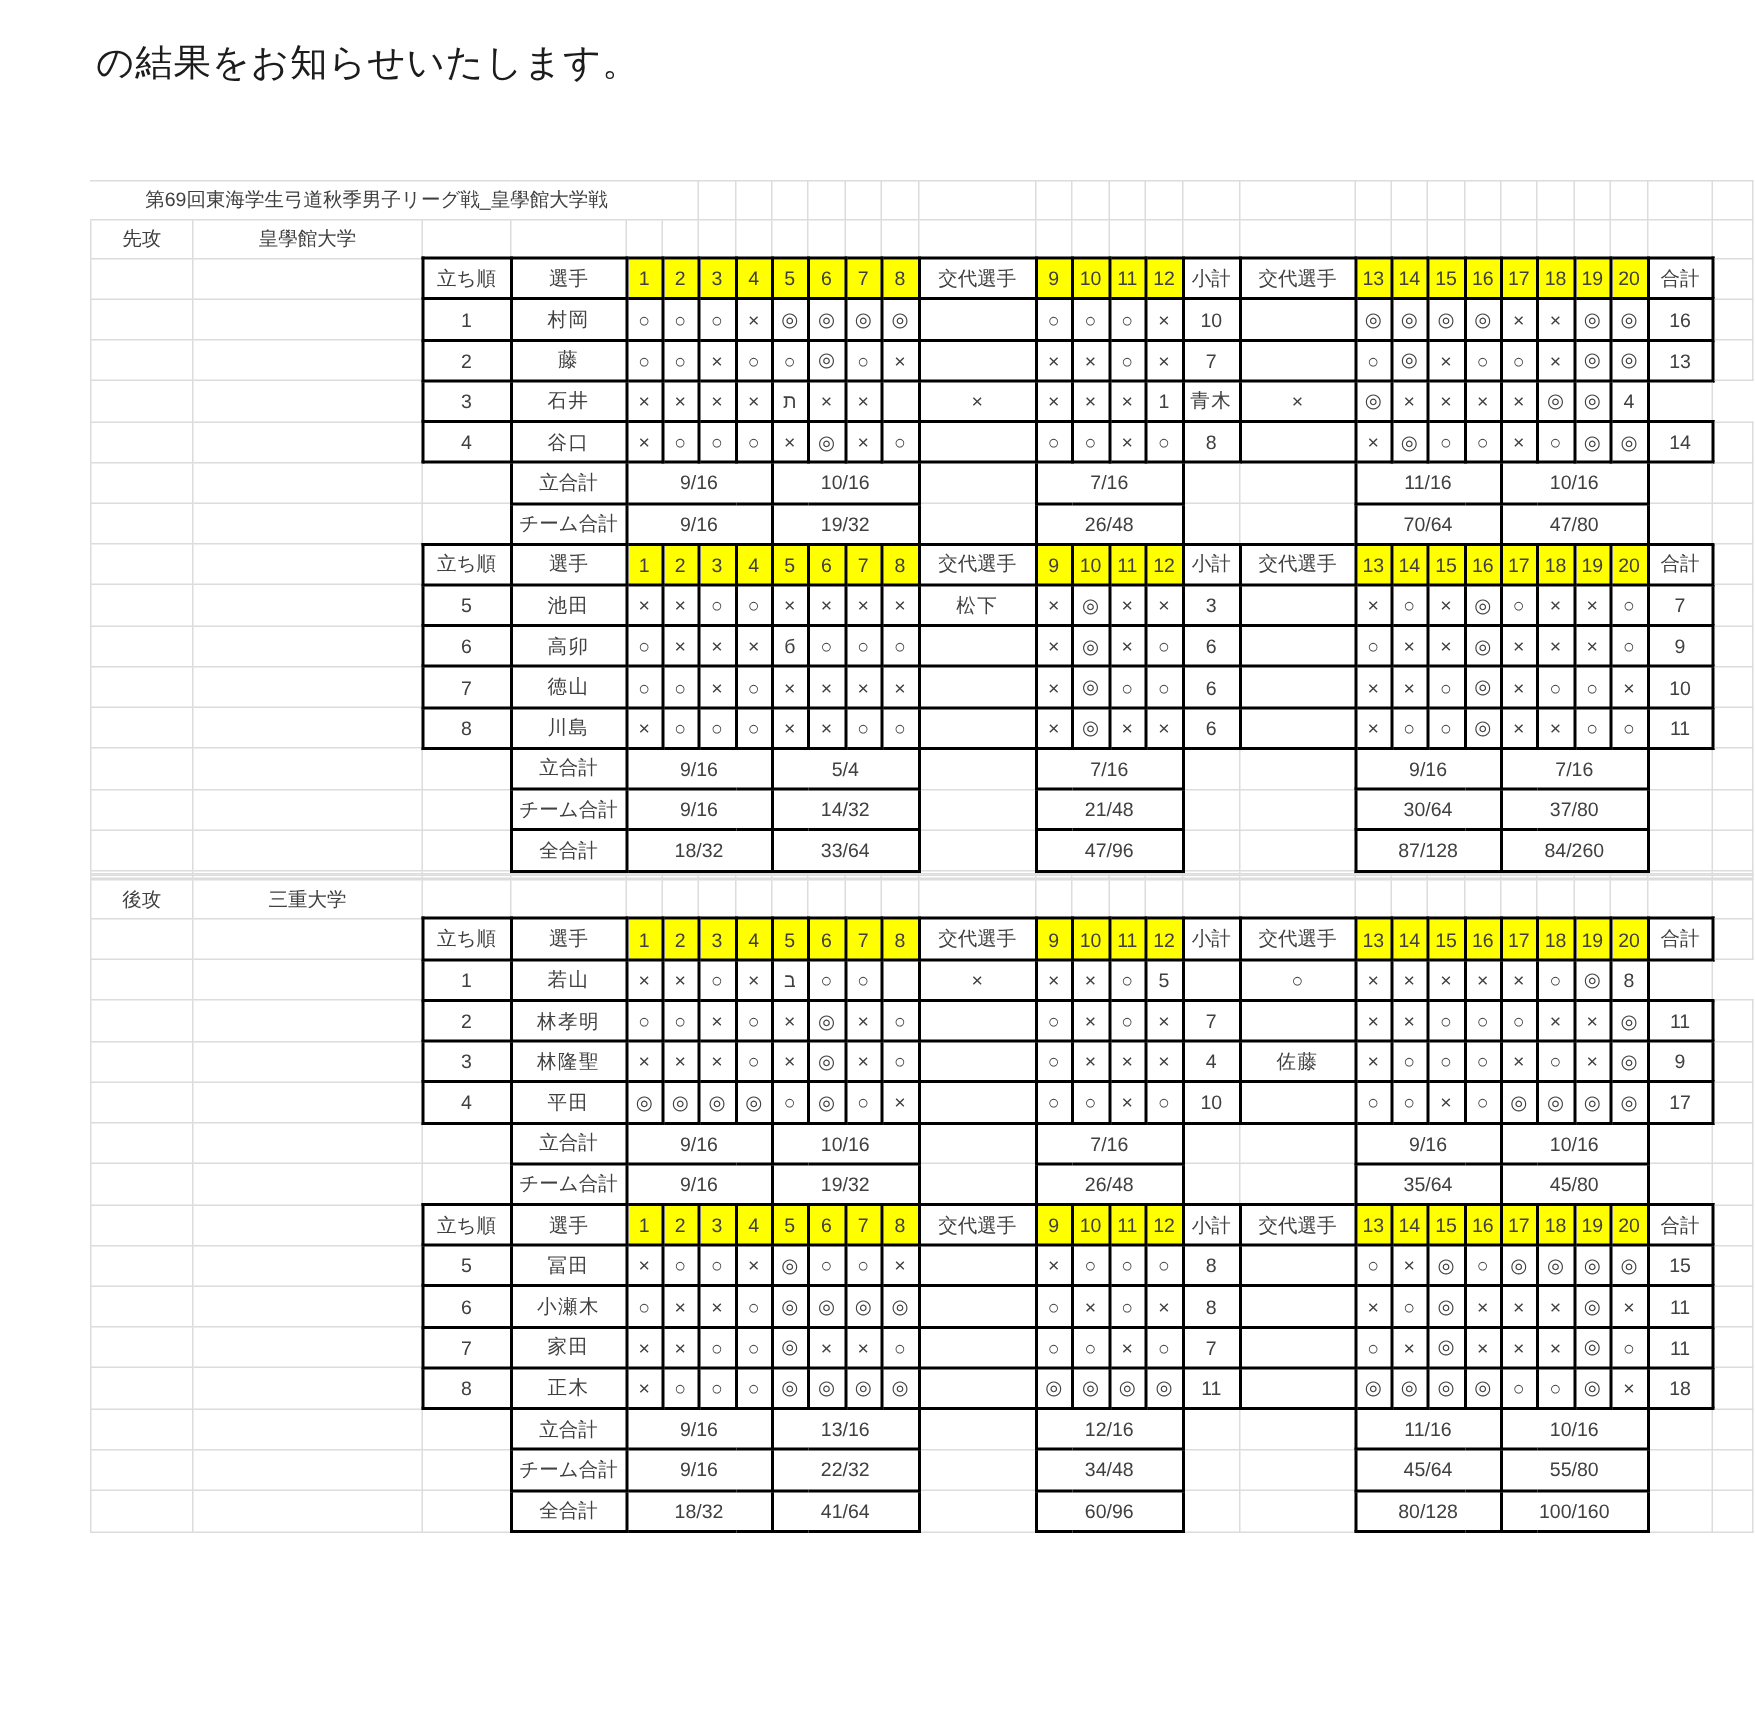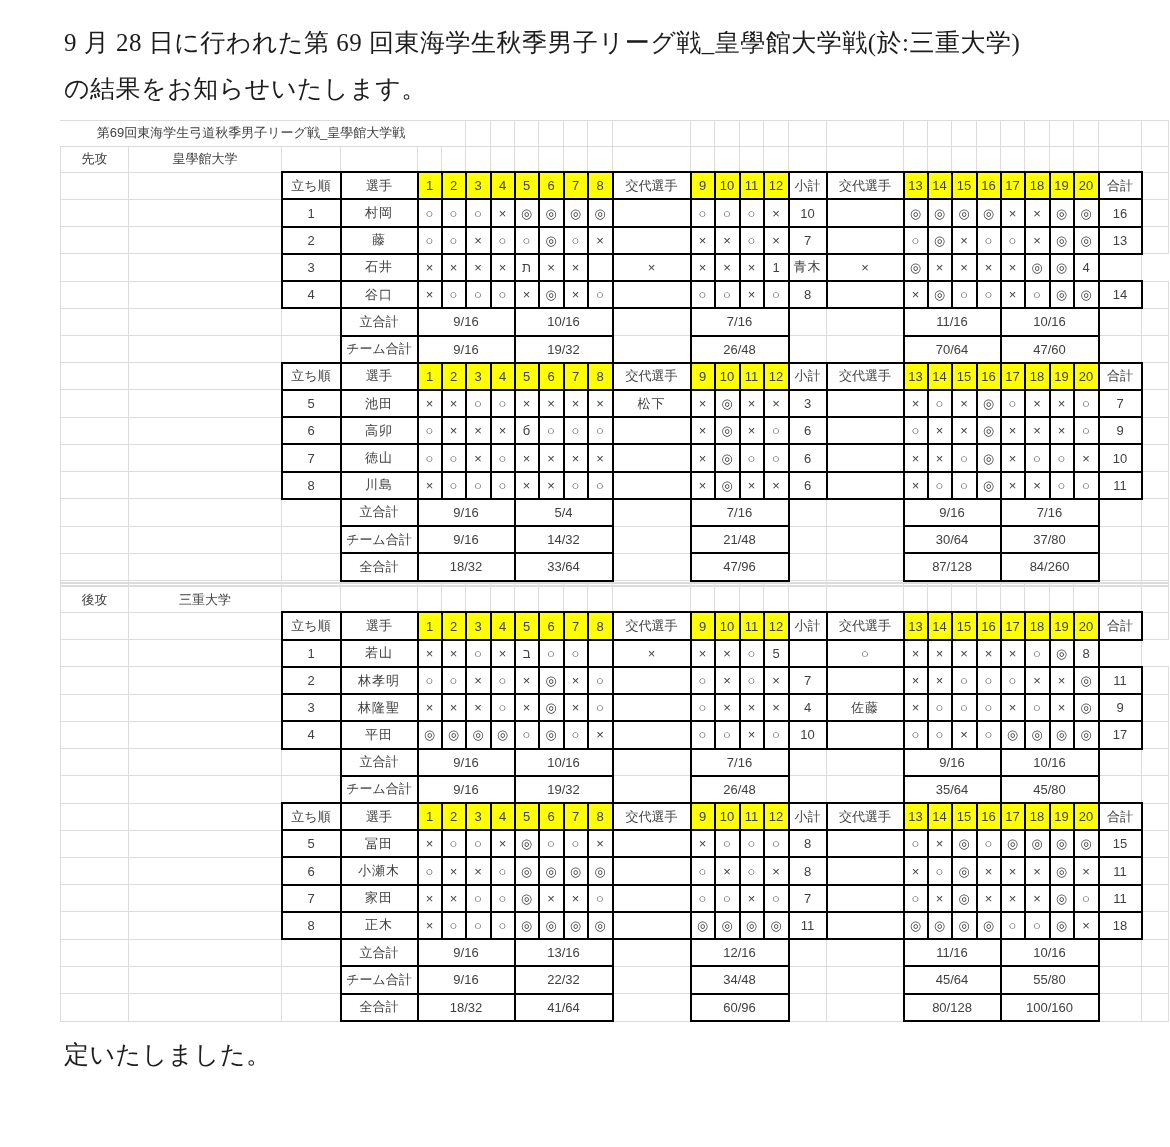--- a/index.html
+++ b/index.html
@@ -37,21 +37,20 @@
     text-align:left; font-size:15px; color:#333333;
     border:1px solid transparent; border-bottom:1px solid #dcdcdc; border-top:1px solid #dcdcdc;
     overflow:visible; padding-left:6px;margin-top:31px;
   }
   td.teamlabel { text-align:left; font-size:15px; color:#333333; padding-left:6px; }
 </style>
 </head>
 <body>
 
 <div class="para" id="intro">
-  <div>9 月 28 日に行われた第 69 回東海学生秋季男子リーグ戦_皇學館大学戦(於:三重大学)</div>
   <div>の結果をお知らせいたします。</div>
 </div>
 
 <table class="sheet" id="sheet">
     <colgroup>
       <col style="width: 68px;">
       <col style="width: 153px;">
       <col style="width: 59px;">
       <col style="width: 77px;">
       <col style="width: 24px;">
@@ -314,21 +313,21 @@
         <td class="g"></td>
         <td class="g"></td>
         <td class="b lab">チーム合計</td>
         <td colspan="4" class="b frac">9/16</td>
         <td colspan="4" class="b frac">19/32</td>
         <td class="g"></td>
         <td colspan="4" class="b frac">26/48</td>
         <td class="g"></td>
         <td class="g"></td>
         <td colspan="4" class="b frac">70/64</td>
-        <td colspan="4" class="b frac">47/60</td>
+        <td colspan="4" class="b frac">47/80</td>
         <td class="g"></td>
         <td class="g"></td>
       </tr>
       <tr>
         <td class="g"></td>
         <td class="g"></td>
         <td class="b hdr">立ち順</td>
         <td class="b hdr">選手</td>
         <td class="b shotnum" style="background: rgb(255, 255, 0);">1</td>
         <td class="b shotnum" style="background: rgb(255, 255, 0);">2</td>
@@ -1069,14 +1068,13 @@
         <td class="g"></td>
         <td colspan="4" class="b frac">80/128</td>
         <td colspan="4" class="b frac">100/160</td>
         <td class="g"></td>
         <td class="g"></td>
       </tr>
     </tbody>
   </table>
 
 <div class="para" id="footer">
-  <div>定いたしました。</div>
 </div>
 
 </body></html>

